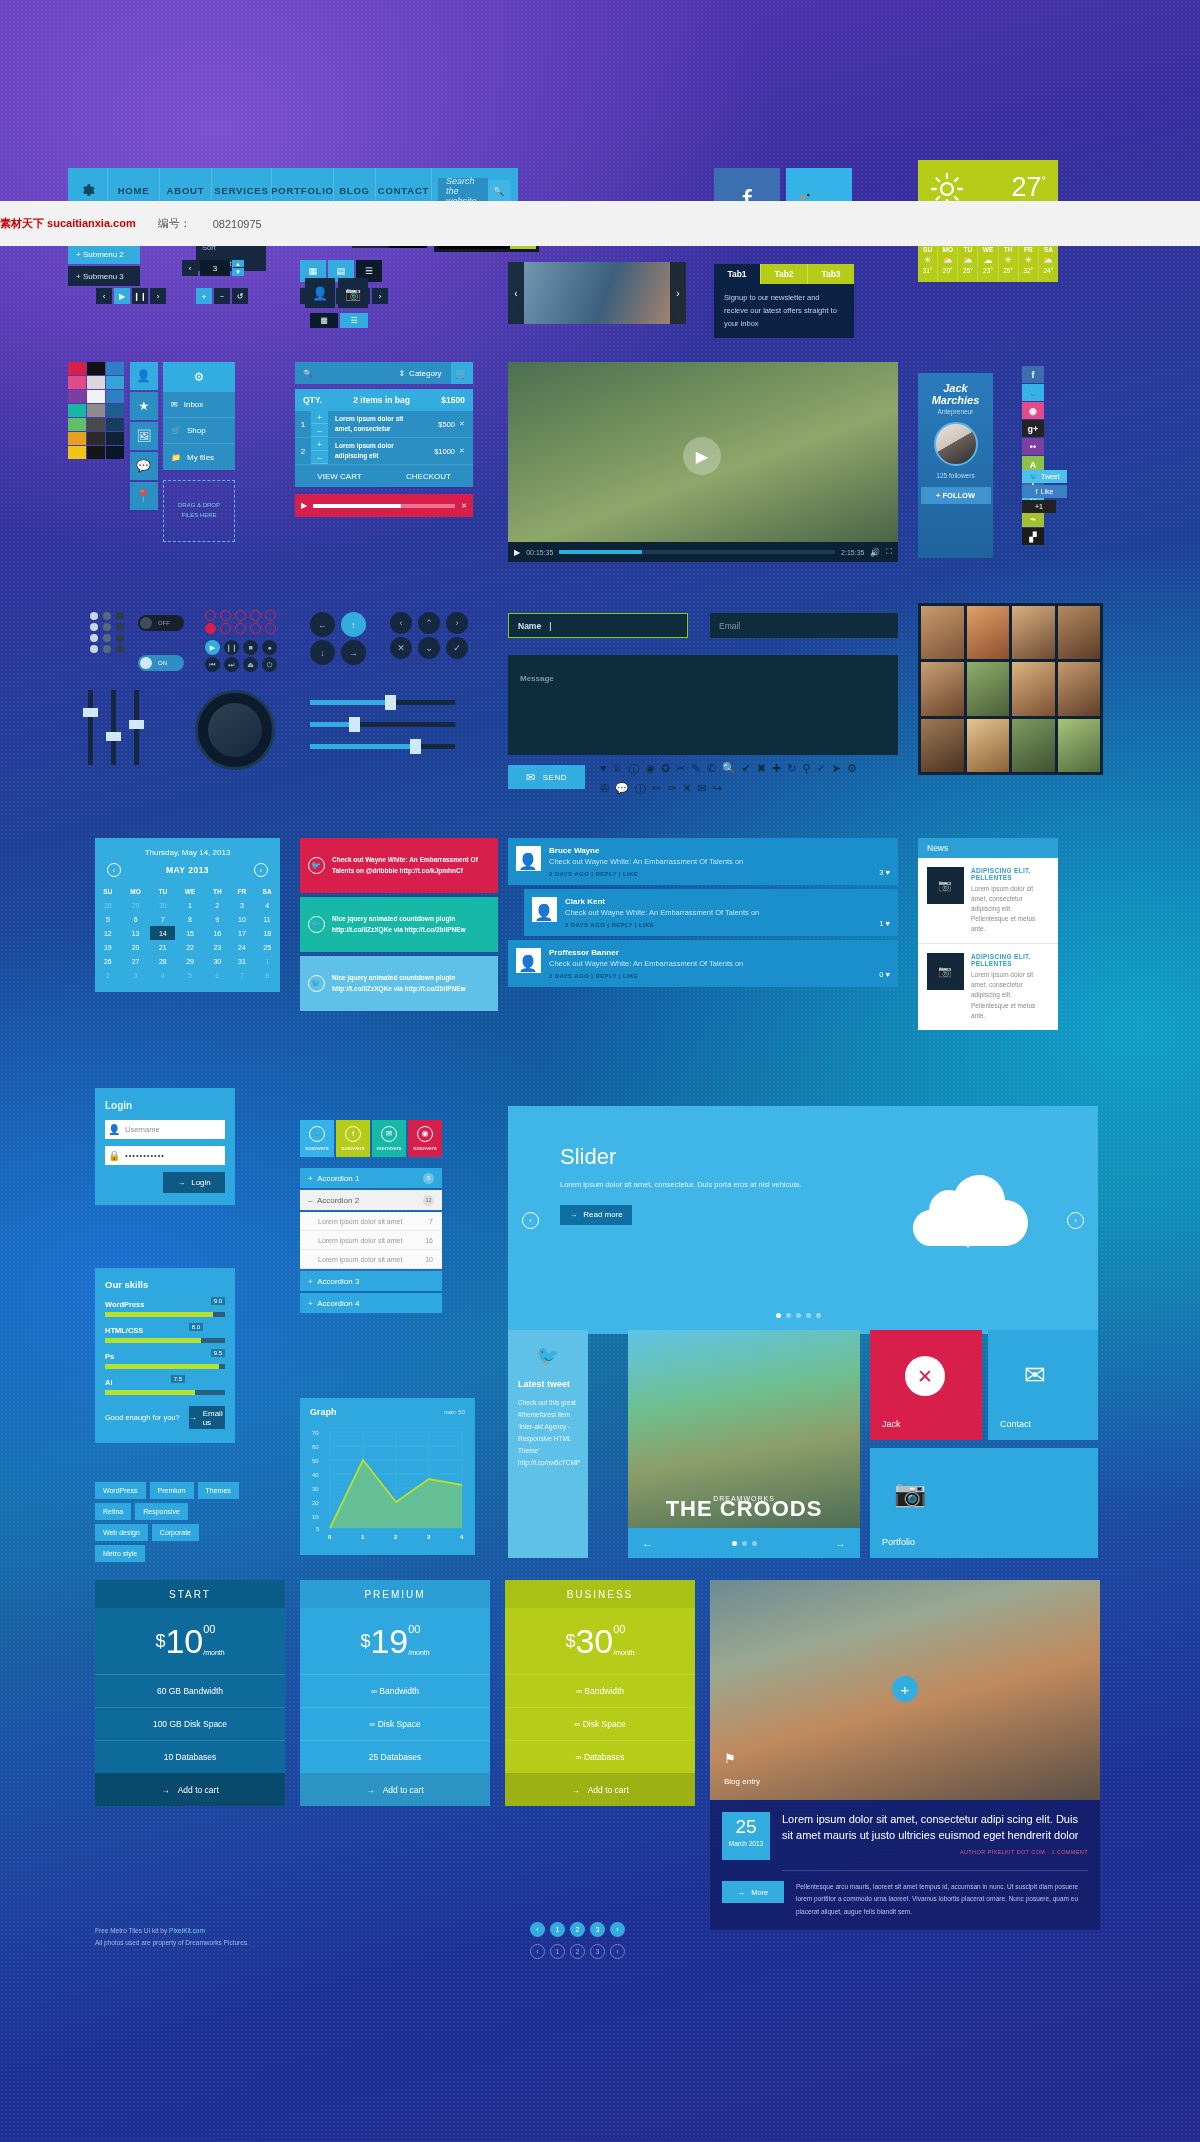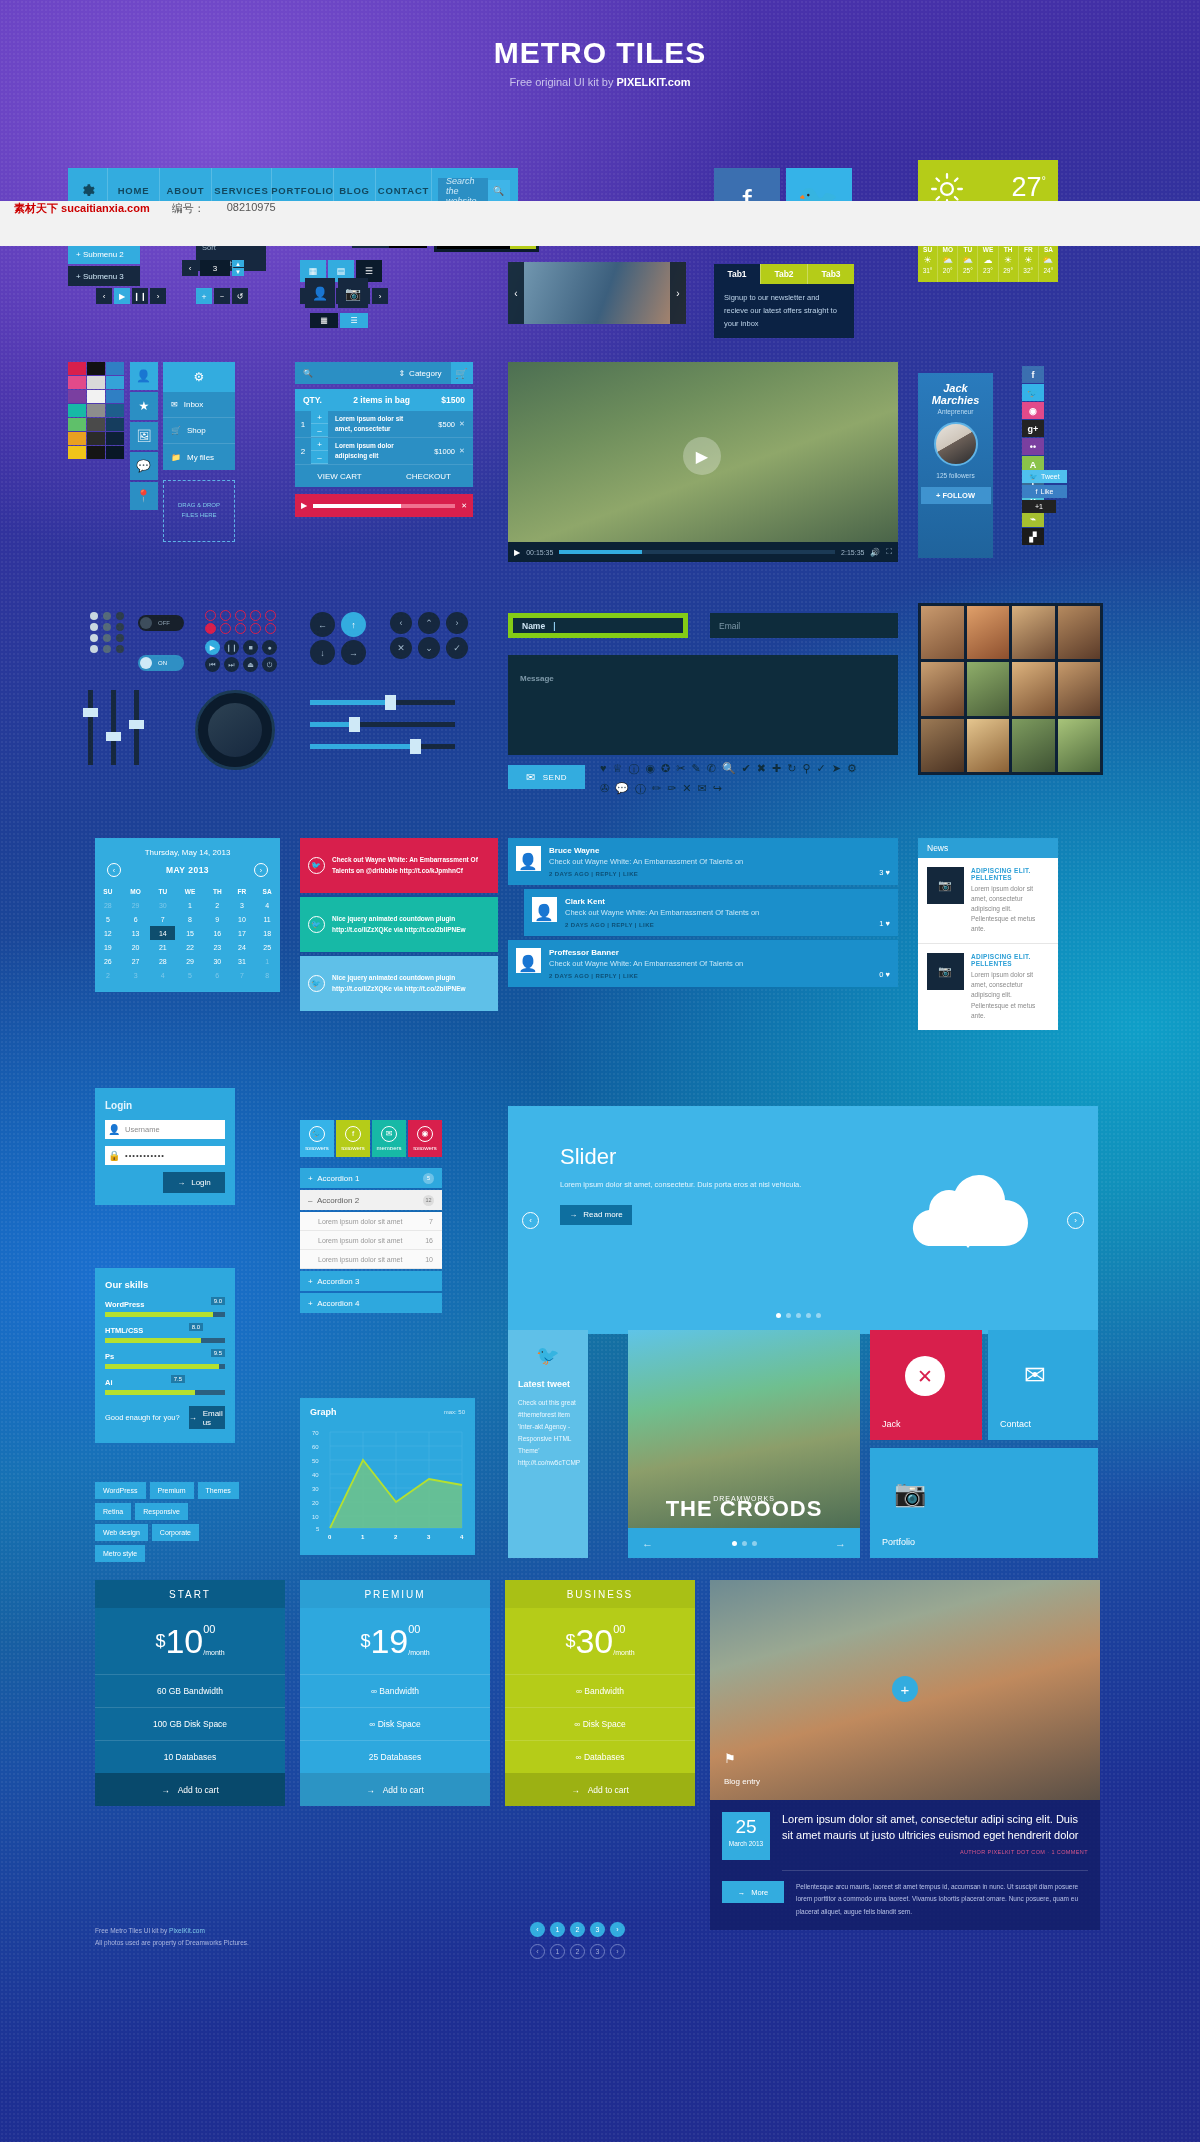--- a/index.html
+++ b/index.html
@@ -116,21 +116,21 @@
   .avatar{width:44px;height:44px;border-radius:50%;margin:7px auto 0;border:2px solid #5fb3e6;background:linear-gradient(150deg,#e8e4dd 0%,#cfc6bb 45%,#6b5f57 46%,#2b2b2d 100%);}
   .profile .fo{font-size:6.5px;color:#bcdcf3;text-align:center;margin-top:6px;}
   .profile .btn{margin:8px auto;width:70px;height:17px;background:#3f93cf;color:#fff;font-size:7.5px;font-weight:bold;display:flex;align-items:center;justify-content:center;}
   .socgrid{width:45px;display:flex;flex-wrap:wrap;}
   .socgrid div{width:22px;height:17px;display:flex;align-items:center;justify-content:center;color:#fff;font-size:9px;font-weight:bold;margin:0 1px 1px 0;}
   .socbtn{width:45px;height:13px;display:flex;align-items:center;justify-content:center;gap:3px;color:#fff;font-size:7px;margin-bottom:2px;}
 
   
   .inp{background:#0e2c3c;color:#cfe6f5;font-size:8.5px;display:flex;align-items:center;padding-left:9px;font-weight:bold;}
   .inp.ph{color:#7d98a8;font-weight:normal;}
-  .inp.act{border:5px solid #84cc16;}
+  .inp.act{border:1px solid #84cc16;}
   .sendbtn{width:77px;height:24px;background:#33acdf;display:flex;align-items:center;justify-content:center;gap:7px;color:#fff;font-size:8px;letter-spacing:.5px;}
   .iconrow{display:flex;flex-wrap:wrap;gap:5px 6px;font-size:11px;color:#0e2c3c;width:270px;}
 
   
   .cal{width:185px;background:#33acdf;color:#fff;padding:10px 0;}
   .cal .d{text-align:center;font-size:8px;}
   .cal .nav{display:flex;align-items:center;justify-content:space-between;padding:6px 12px 0;}
   .cal .nav .m{font-size:8.5px;font-weight:bold;letter-spacing:.5px;}
   .cal .nav .a{width:14px;height:14px;border:1px solid #fff;border-radius:50%;display:flex;align-items:center;justify-content:center;font-size:7px;}
   .cal table{width:100%;border-collapse:collapse;margin-top:8px;}
@@ -229,33 +229,29 @@
   .blogbody .meta{font-size:5.5px;color:#d8578c;text-align:right;margin-top:5px;letter-spacing:.4px;}
   .blogbody .body{font-size:6.5px;color:#b9c3e8;line-height:1.9;}
   .blogbody .more{width:62px;height:22px;background:#33acdf;color:#fff;font-size:7.5px;display:flex;align-items:center;justify-content:center;gap:6px;}
 
   .footer{font-size:6.5px;color:#aab6e0;line-height:1.8;}
   .footer a{color:#7fc9ea;}
   .pag{display:flex;gap:5px;}
   .pag div{width:15px;height:15px;border-radius:50%;display:flex;align-items:center;justify-content:center;font-size:7px;color:#fff;background:#33acdf;}
   .pag.o div{background:transparent;border:1px solid #6f7fc4;color:#9fabd9;}
 
-  .watermark{position:absolute;left:0;bottom:0;width:1200px;height:45px;background:#f2f2f2;display:flex;padding-left:14px;gap:22px;font-size:11px;color:#555;}
+  .watermark{position:absolute;left:0;bottom:0;width:1200px;height:45px;background:#f2f2f2;display:flex;align-items:center;gap:22px;font-size:11px;color:#555;}
   .watermark .sc{color:#c00;font-weight:bold;}
   .imgtile{background-size:cover;background-position:center;}
 </style>
 </head>
 <body>
 
 <div class="page">
 
-  <div class="title">
-    <h1>METRO TILES</h1>
-    <div class="sub"><span>Free original UI kit by </span><b>PIXELKIT.com</b></div>
-  </div>
 
   <div class="abs navbar" style="left:68px; top:168px; width:450px;">
     <div class="cell gear">
         <svg width="15" height="15" viewBox="0 0 24 24" fill="#12485f">
           <path d="M12 8a4 4 0 100 8 4 4 0 000-8zm9.4 4a7.5 7.5 0 00-.12-1.3l2.1-1.6-2-3.5-2.5 1a7.6 7.6 0 00-2.3-1.3L16.2 2h-4l-.4 2.7c-.8.3-1.6.7-2.3 1.3l-2.5-1-2 3.5 2.1 1.6a7.5 7.5 0 000 2.6l-2.1 1.6 2 3.5 2.5-1c.7.6 1.5 1 2.3 1.3l.4 2.7h4l.4-2.7c.8-.3 1.6-.7 2.3-1.3l2.5 1 2-3.5-2.1-1.6c.08-.43.12-.86.12-1.3z"></path>
         </svg>
       </div>
     <div class="cell" style="width:52px;">HOME</div>
     <div class="cell" style="width:52px;text-align:center;">ABOUT</div>
     <div class="cell" style="width:60px;">SERVICES</div>

